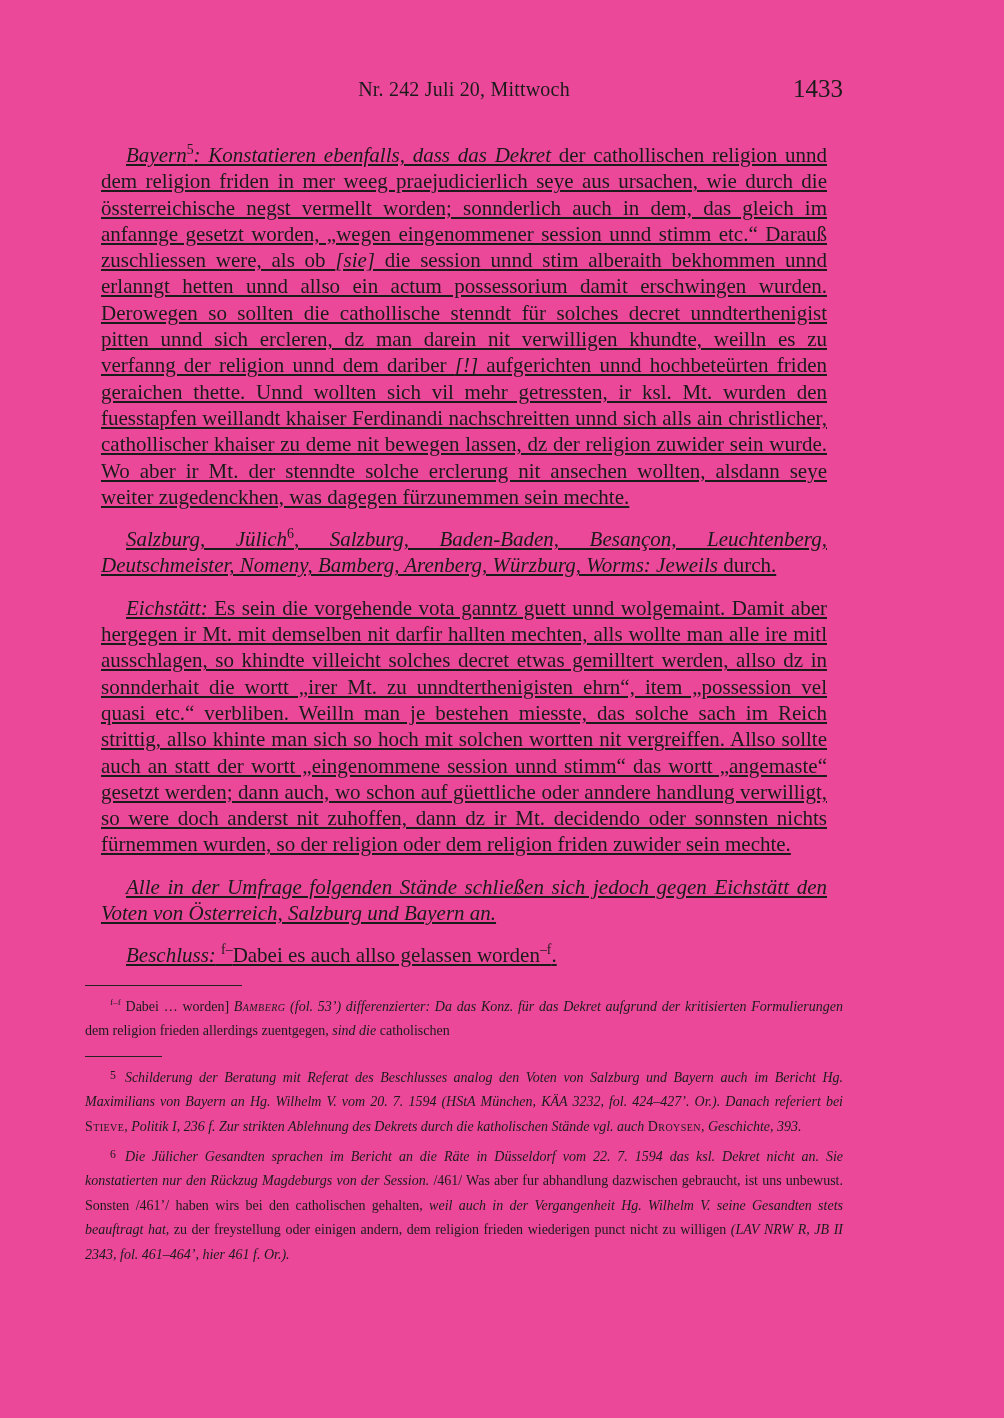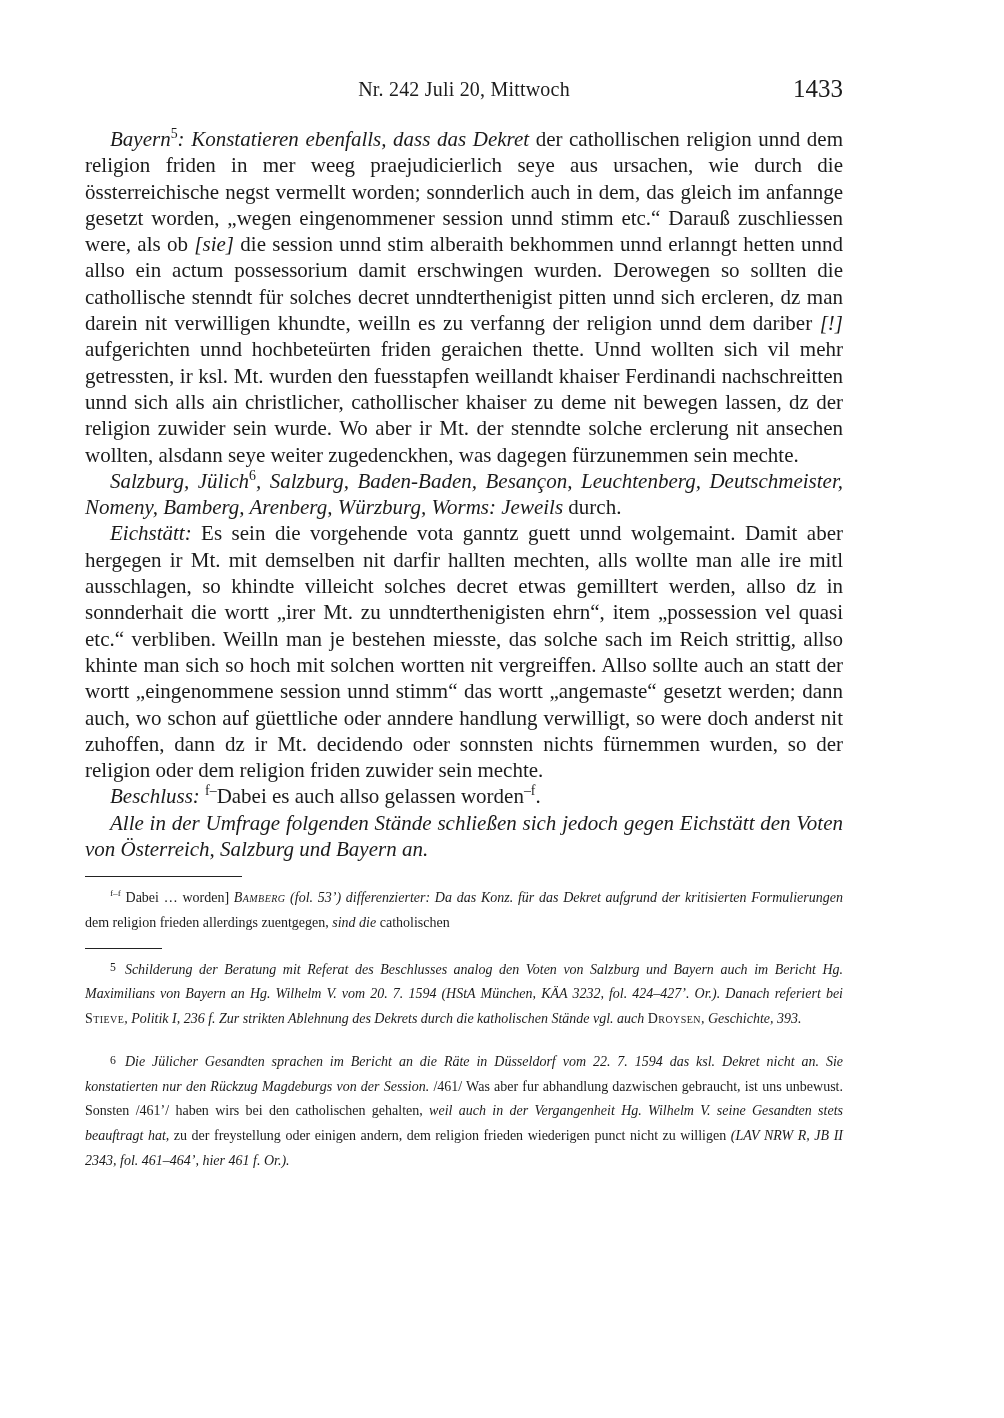--- a/index.html
+++ b/index.html
@@ -1,21 +1,21 @@
 <!DOCTYPE html>
 <html><head>
 <meta charset="utf-8">
 <style>
   html, body { margin: 0; padding: 0; background: #e8e8e8; }
   .page {
     position: relative;
     width: 1004px;
     height: 1418px;
     margin: 0 auto;
-    background: #ffffff;
+    background: #ec4899;
     color: #1b1b1b;
     font-family: "Liberation Serif", "DejaVu Serif", serif;
     overflow: hidden;
     box-sizing: border-box;
     padding-top: 126px;
   }
   
   .running-head {
     position: absolute;
     top: 78px;
@@ -38,39 +38,39 @@
   }
   
   .body-text {
     margin: 0 85px;
     width: 758px;
     font-size: 21px;
     line-height: 26.3px;
     text-align: justify;
     hyphens: none;
   }
-  .body-text p { margin: 0; text-indent: 25px; }
+  .body-text p { margin: 16px; text-indent: 25px; text-decoration: underline; }
   
   .notes-area {
     margin: 0 85px;
     width: 758px;
     font-size: 14px;
     line-height: 24.6px;
     text-align: justify;
     hyphens: none;
   }
   .rule {
     border: 0;
     border-top: 1.6px solid #222222;
     margin: 0;
   }
   .rule-apparatus { width: 157px; margin-top: 14px; margin-bottom: 9px; }
   .rule-footnotes { width: 77px;  margin-top: 12px; margin-bottom: 9px; }
   .notes-area p { margin: 0; text-indent: 25px; }
-  .note + .note { margin-top: 19px; }
+  .note + .note { margin-top: 5px; }
   
   .seg-r   { font-style: normal; }
   .seg-i   { font-style: italic; }
   .seg-sup { vertical-align: super; font-size: 0.66em; line-height: 0; }
   .seg-fnum{ vertical-align: 0.22em; font-size: 0.84em; line-height: 0; margin-right: 9px; }
   .seg-sc  { font-variant: small-caps; letter-spacing: 0.03em; }
   .seg-sci { font-style: italic; font-variant: small-caps; letter-spacing: 0.03em; }
 </style>
 </head>
 <body>
@@ -79,22 +79,22 @@
 
   <div class="running-head">
     <span class="running-title">Nr. 242 Juli 20, Mittwoch</span>
     <span class="page-number">1433</span>
   </div>
 
   <div class="body-text">
     <p><span class="seg-i">Bayern</span><span class="seg-sup">5</span><span class="seg-i">: Konstatieren ebenfalls, dass das Dekret</span><span class="seg-r"> der cathollischen religion unnd dem religion friden in mer weeg praejudicierlich seye aus ursachen, wie durch die össterreichische negst vermellt worden; sonnderlich auch in dem, das gleich im anfannge gesetzt worden, „wegen eingenommener session unnd stimm etc.“ Darauß zuschliessen were, als ob </span><span class="seg-i">[sie]</span><span class="seg-r"> die session unnd stim alberaith bekhommen unnd erlanngt hetten unnd allso ein actum possessorium damit erschwingen wurden. Derowegen so sollten die cathollische stenndt für solches decret unndterthenigist pitten unnd sich ercleren, dz man darein nit verwilligen khundte, weilln es zu verfanng der religion unnd dem dariber </span><span class="seg-i">[!]</span><span class="seg-r"> aufgerichten unnd hochbeteürten friden geraichen thette. Unnd wollten sich vil mehr getressten, ir ksl. Mt. wurden den fuesstapfen weillandt khaiser Ferdinandi nachschreitten unnd sich alls ain christlicher, cathollischer khaiser zu deme nit bewegen lassen, dz der religion zuwider sein wurde. Wo aber ir Mt. der stenndte solche erclerung nit ansechen wollten, alsdann seye weiter zugedenckhen, was dagegen fürzunemmen sein mechte.</span></p>
     <p><span class="seg-i">Salzburg, Jülich</span><span class="seg-sup">6</span><span class="seg-i">, Salzburg, Baden-Baden, Besançon, Leuchtenberg, Deutschmeister, Nomeny, Bamberg, Arenberg, Würzburg, Worms: Jeweils</span><span class="seg-r"> durch.</span></p>
     <p><span class="seg-i">Eichstätt:</span><span class="seg-r"> Es sein die vorgehende vota ganntz guett unnd wolgemaint. Damit aber hergegen ir Mt. mit demselben nit darfir hallten mechten, alls wollte man alle ire mitl ausschlagen, so khindte villeicht solches decret etwas gemilltert werden, allso dz in sonnderhait die wortt „irer Mt. zu unndterthenigisten ehrn“, item „possession vel quasi etc.“ verbliben. Weilln man je bestehen miesste, das solche sach im Reich strittig, allso khinte man sich so hoch mit solchen wortten nit vergreiffen. Allso sollte auch an statt der wortt „eingenommene session unnd stimm“ das wortt „angemaste“ gesetzt werden; dann auch, wo schon auf güettliche oder anndere handlung verwilligt, so were doch anderst nit zuhoffen, dann dz ir Mt. decidendo oder sonnsten nichts fürnemmen wurden, so der religion oder dem religion friden zuwider sein mechte.</span></p>
+    <p><span class="seg-i">Alle in der Umfrage folgenden Stände schließen sich jedoch gegen Eichstätt den Voten von Österreich, Salzburg und Bayern an.</span></p>
     <p><span class="seg-i">Beschluss:</span><span class="seg-r"> </span><span class="seg-sup">f–</span><span class="seg-r">Dabei es auch allso gelassen worden</span><span class="seg-sup">–f</span><span class="seg-r">.</span></p>
-    <p><span class="seg-i">Alle in der Umfrage folgenden Stände schließen sich jedoch gegen Eichstätt den Voten von Österreich, Salzburg und Bayern an.</span></p>
   </div>
 
   <div class="notes-area">
     <hr class="rule rule-apparatus">
     <div>
       <p class="note"><span class="seg-sup">f–f</span><span class="seg-r"> Dabei … worden] </span><span class="seg-sci">Bamberg</span><span class="seg-i"> (fol. 53’) differenzierter: Da das Konz. für das Dekret aufgrund der kritisierten Formulierungen </span><span class="seg-r">dem religion frieden allerdings zuentgegen, </span><span class="seg-i">sind die </span><span class="seg-r">catholischen</span></p>
     </div>
 
     <hr class="rule rule-footnotes">
     <div>

